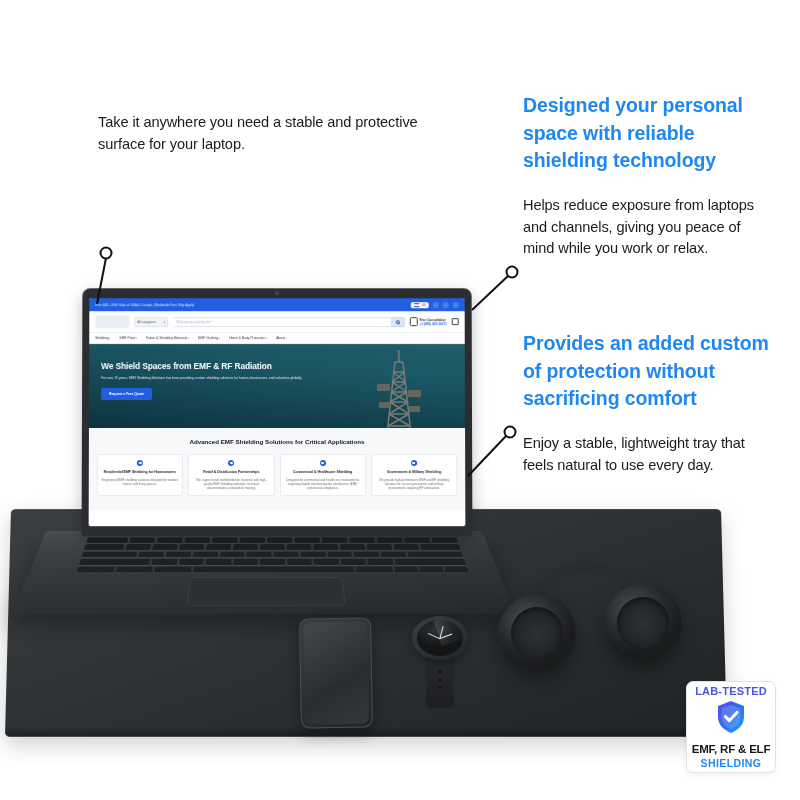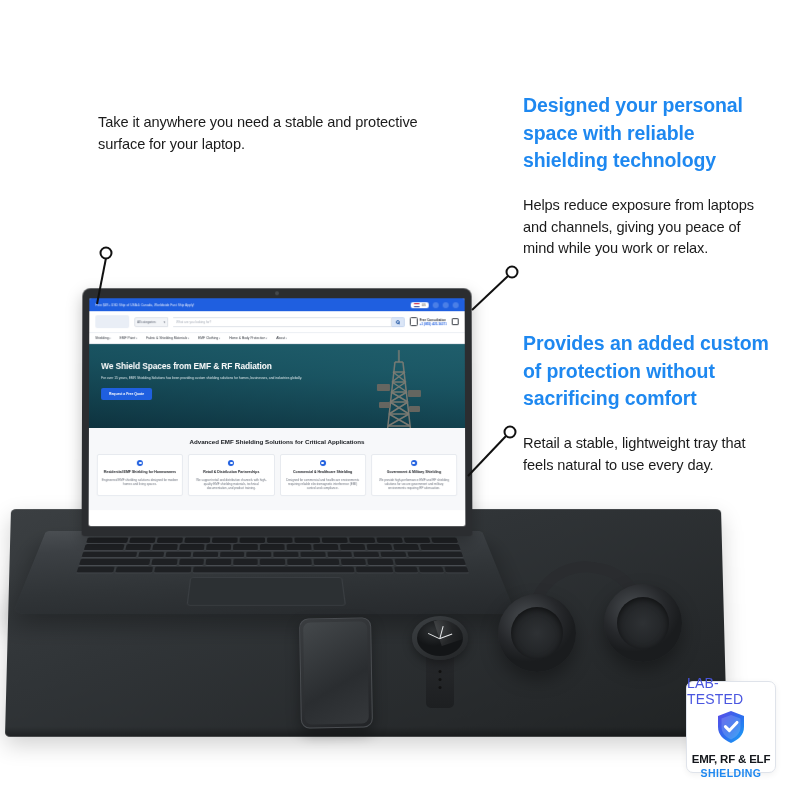--- a/index.html
+++ b/index.html
@@ -252,21 +252,21 @@
     border-radius:62px 62px 0 0; transform:rotate(9deg);
   }
 
   
   .badge{
     position:absolute;left:686px;top:681px;width:90px;height:92px;
     background:#fff;border:1.4px solid #dfe3ea;border-radius:7px;
     display:flex;flex-direction:column;align-items:center;justify-content:center;
     gap:2px; box-shadow:0 2px 6px rgba(0,0,0,.06);
   }
-  .badge .b1{ color:#4a56e0;font-size:14px;font-weight:normal;letter-spacing:.2px; }
+  .badge .b1{ color:#4a56e0;font-size:11px;font-weight:bold;letter-spacing:.2px; }
   .badge .b3{ color:#14171c;font-size:11.5px;font-weight:bold;letter-spacing:-.2px; }
   .badge .b4{ color:#1E88F0;font-size:10.5px;font-weight:bold;letter-spacing:.4px; }
   .shieldwrap{ margin:1px 0 3px; }
 </style>
 </head>
 <body>
 
 <div class="stage">
 
   <div class="desk-mat"></div>
@@ -500,21 +500,21 @@
     <p>Take it anywhere you need a stable and protective surface for your laptop.</p>
   </div>
 
   <div class="ann" id="ann-2">
     <h3>Designed your personal space with reliable shielding technology</h3>
     <p>Helps reduce exposure from laptops and channels, giving you peace of mind while you work or relax.</p>
   </div>
 
   <div class="ann" id="ann-3">
     <h3>Provides an added custom of protection without sacrificing comfort</h3>
-    <p>Retail a stable, lightweight tray that feels natural to use every day.</p>
+    <p>Enjoy a stable, lightweight tray that feels natural to use every day.</p>
   </div>
 
   <div class="badge">
     <div class="b1">LAB-TESTED</div>
     <div class="shieldwrap">
       <svg width="30" height="34" viewBox="0 0 30 34">
         <defs>
           <linearGradient id="shg" x1="0" y1="0" x2="1" y2="1">
             <stop offset="0%" stop-color="#5B4BE6"></stop>
             <stop offset="55%" stop-color="#2C6FEF"></stop>

